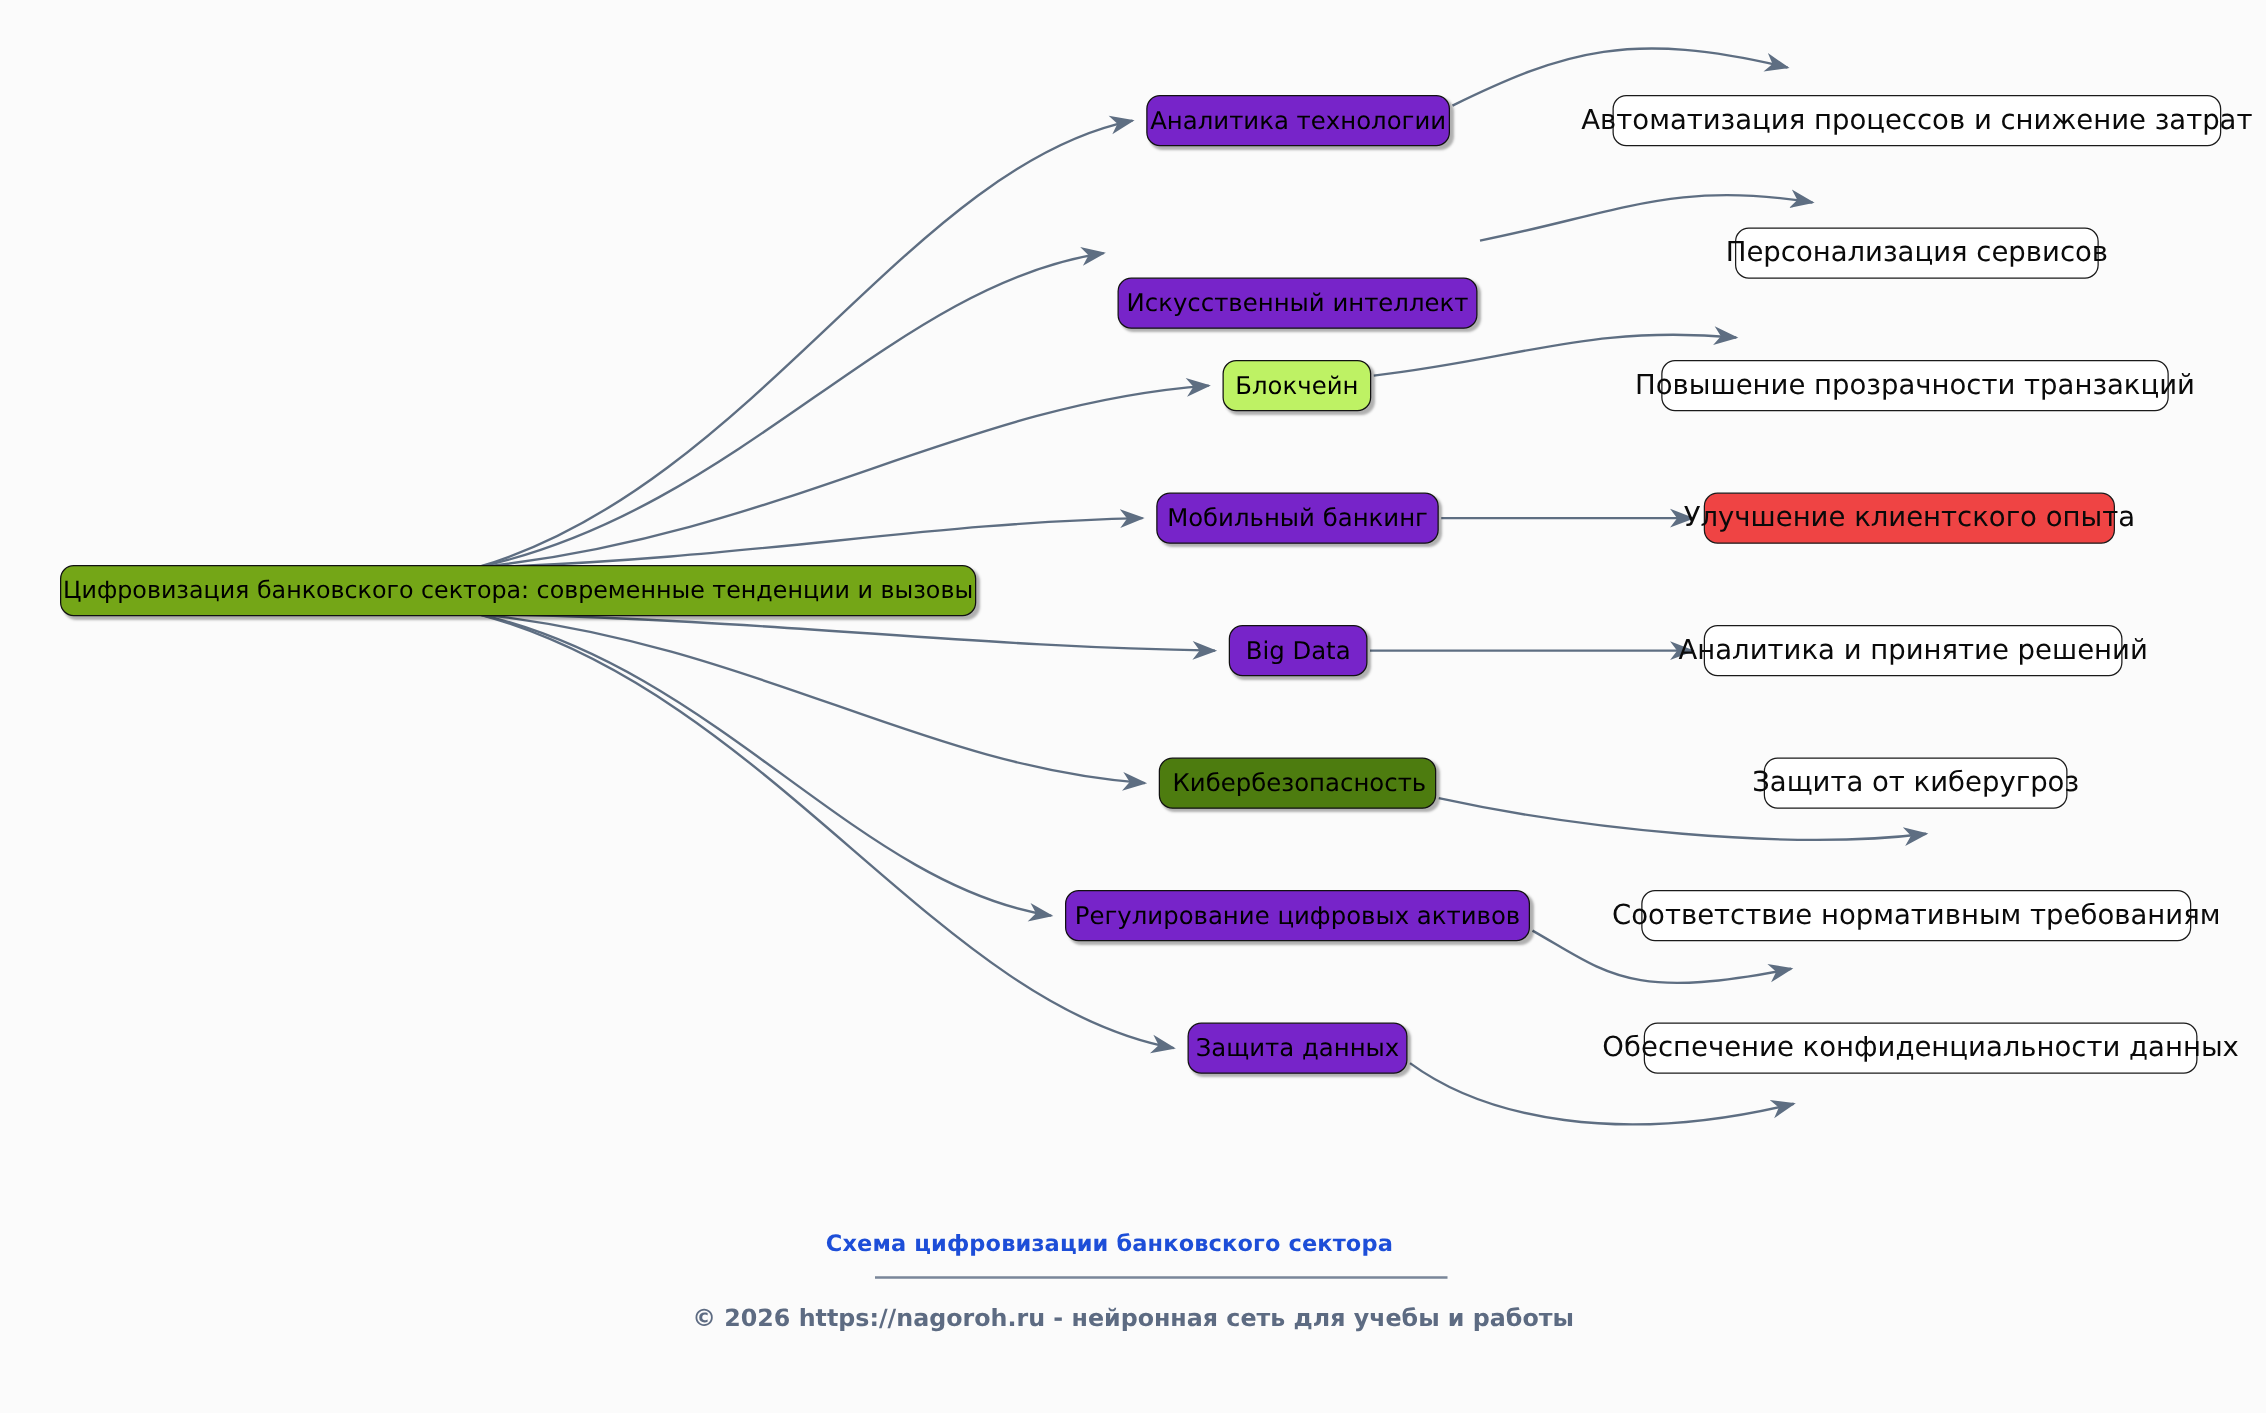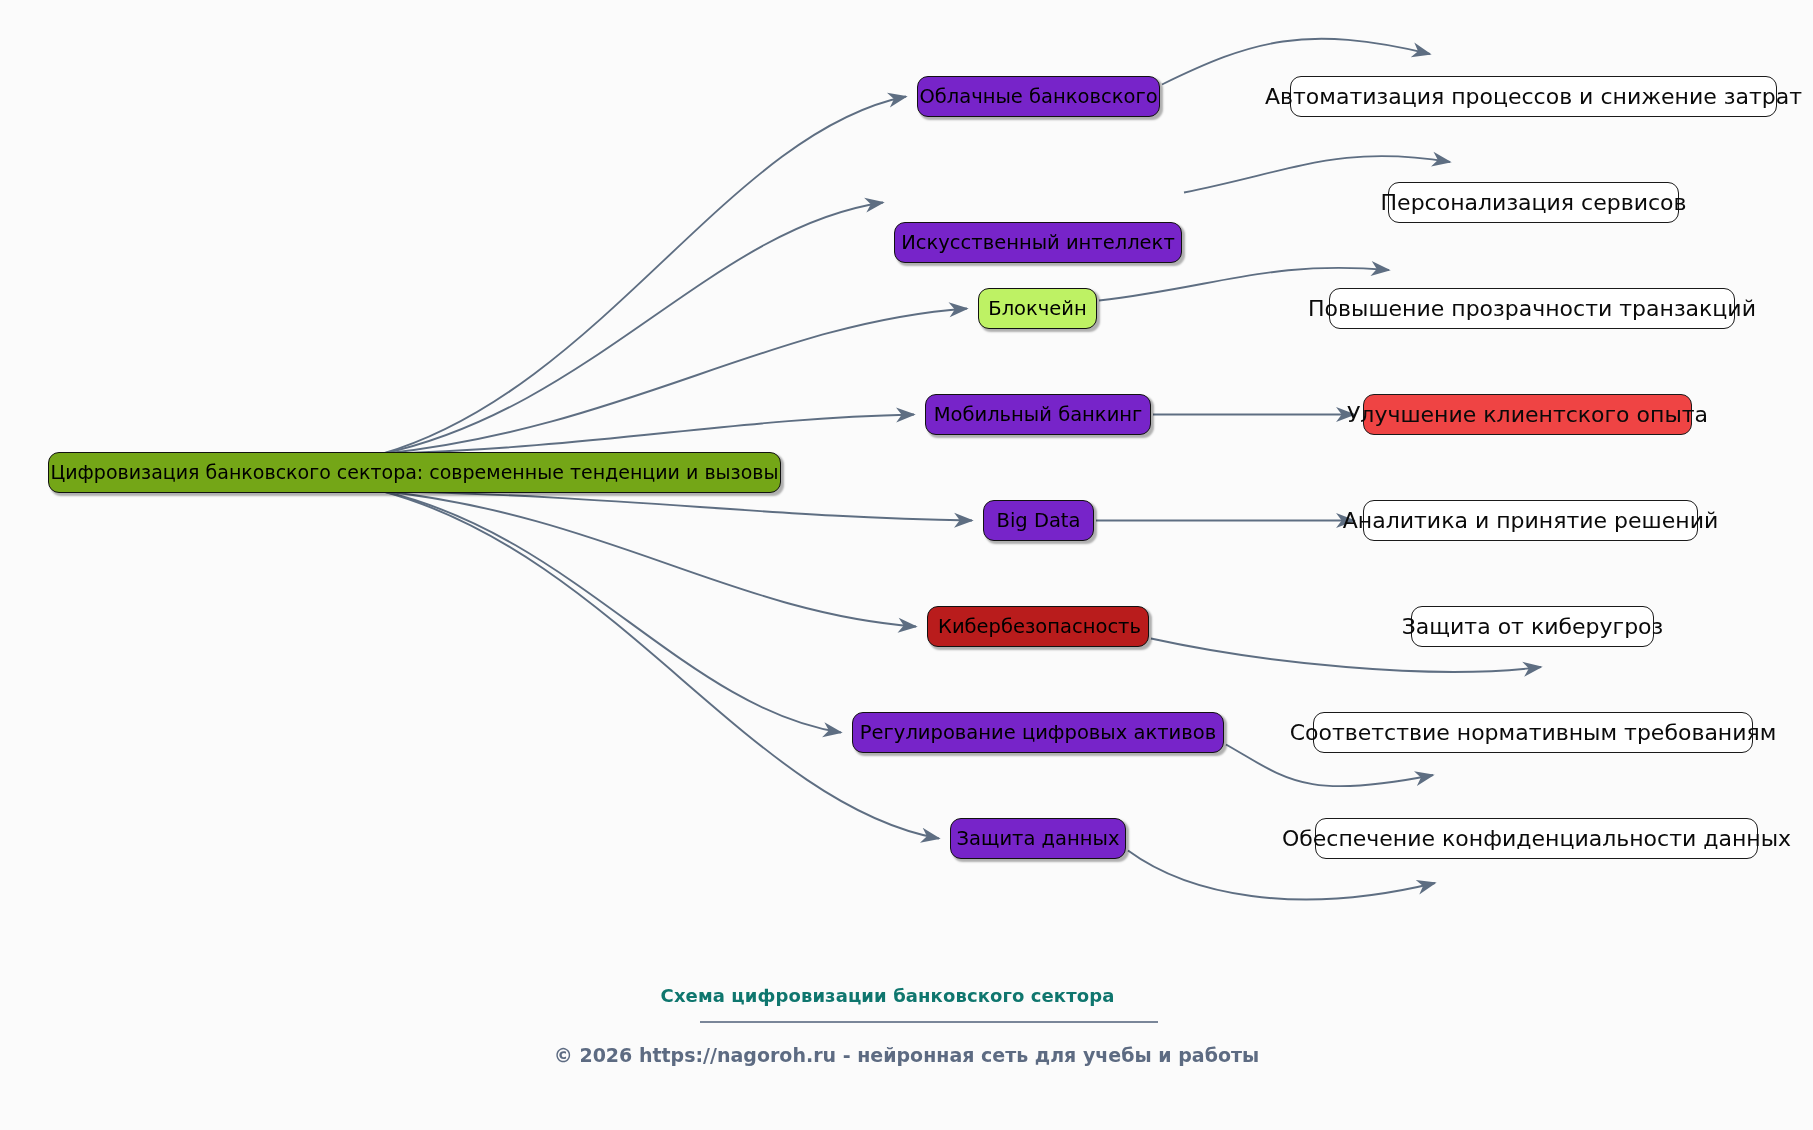--- a/index.html
+++ b/index.html
@@ -66,21 +66,21 @@
     height: 41px;
     padding: 0 13px;
   }
   .footer-title {
     position: absolute;
     left: 0;
     width: 1775px;
     text-align: center;
     font-size: 18px;
     font-weight: bold;
-    color: #0f766e;
+    color: #1d4ed8;
     letter-spacing: 0.1px;
   }
   .footer-rule {
     position: absolute;
     height: 1.5px;
     background: #7a8699;
   }
   .footer-credit {
     position: absolute;
     left: 0;
@@ -118,26 +118,26 @@
         <path d="M 381.515 491 C 574.4987 534.47, 684.7751000000001 708.35, 841 732.5" marker-end="url(#arrow)"></path>
         <path d="M 1226 744.5 C 1286 778.5, 1303 801, 1433 775" marker-end="url(#arrow)"></path>
         <path d="M 381.515 491 C 615.6587 553.55, 749.4551 803.75, 939 838.5" marker-end="url(#arrow)"></path>
         <path d="M 1128 850.5 C 1188 894.5, 1295 917, 1435 883" marker-end="url(#arrow)"></path>
       </g>
   </svg>
 
   <div class="node node-root" id="root-node" style="left: 48px; top: 452px; width: 733px; height: 41px; background: rgb(116, 166, 23);">Цифровизация банковского сектора: современные тенденции и вызовы</div>
 
   <div id="branch-nodes">
-      <div class="node node-branch" style="left: 917px; top: 76px; width: 243px; height: 41px; background: rgb(119, 36, 201);">Облачные банковского</div>
+      <div class="node node-branch" style="left: 917px; top: 76px; width: 243px; height: 41px; background: rgb(119, 36, 201);">Аналитика технологии</div>
       <div class="node node-branch" style="left: 894px; top: 182px; width: 288px; height: 41px; background: rgb(119, 36, 201); margin-top: 40px;">Искусственный интеллект</div>
       <div class="node node-branch" style="left: 978px; top: 288px; width: 119px; height: 41px; background: #bef264;">Блокчейн</div>
       <div class="node node-branch" style="left: 925px; top: 394px; width: 226px; height: 41px; background: rgb(119, 36, 201);">Мобильный банкинг</div>
       <div class="node node-branch" style="left: 983px; top: 500px; width: 111px; height: 41px; background: rgb(119, 36, 201);">Big Data</div>
-      <div class="node node-branch" style="left: 927px; top: 606px; width: 222px; height: 41px; background: #b91c1c; padding-left: 16px;">Кибербезопасность</div>
+      <div class="node node-branch" style="left: 927px; top: 606px; width: 222px; height: 41px; background: #4d7c0f; padding-left: 16px;">Кибербезопасность</div>
       <div class="node node-branch" style="left: 852px; top: 712px; width: 372px; height: 41px; background: rgb(119, 36, 201);">Регулирование цифровых активов</div>
       <div class="node node-branch" style="left: 950px; top: 818px; width: 176px; height: 41px; background: rgb(119, 36, 201);">Защита данных</div>
     </div>
   <div id="leaf-nodes">
       <div class="node node-leaf" style="left: 1290px; top: 76px; width: 487px; height: 41px; background: rgb(255, 255, 255);">Автоматизация процессов и снижение затрат</div>
       <div class="node node-leaf" style="left: 1388px; top: 182px; width: 291px; height: 41px; background: rgb(255, 255, 255);">Персонализация сервисов</div>
       <div class="node node-leaf" style="left: 1329px; top: 288px; width: 406px; height: 41px; background: rgb(255, 255, 255);">Повышение прозрачности транзакций</div>
       <div class="node node-leaf" style="left: 1363px; top: 394px; width: 329px; height: 41px; background: #ef4444;">Улучшение клиентского опыта</div>
       <div class="node node-leaf" style="left: 1363px; top: 500px; width: 335px; height: 41px; background: rgb(255, 255, 255);">Аналитика и принятие решений</div>
       <div class="node node-leaf" style="left: 1411px; top: 606px; width: 243px; height: 41px; background: rgb(255, 255, 255);">Защита от киберугроз</div>

